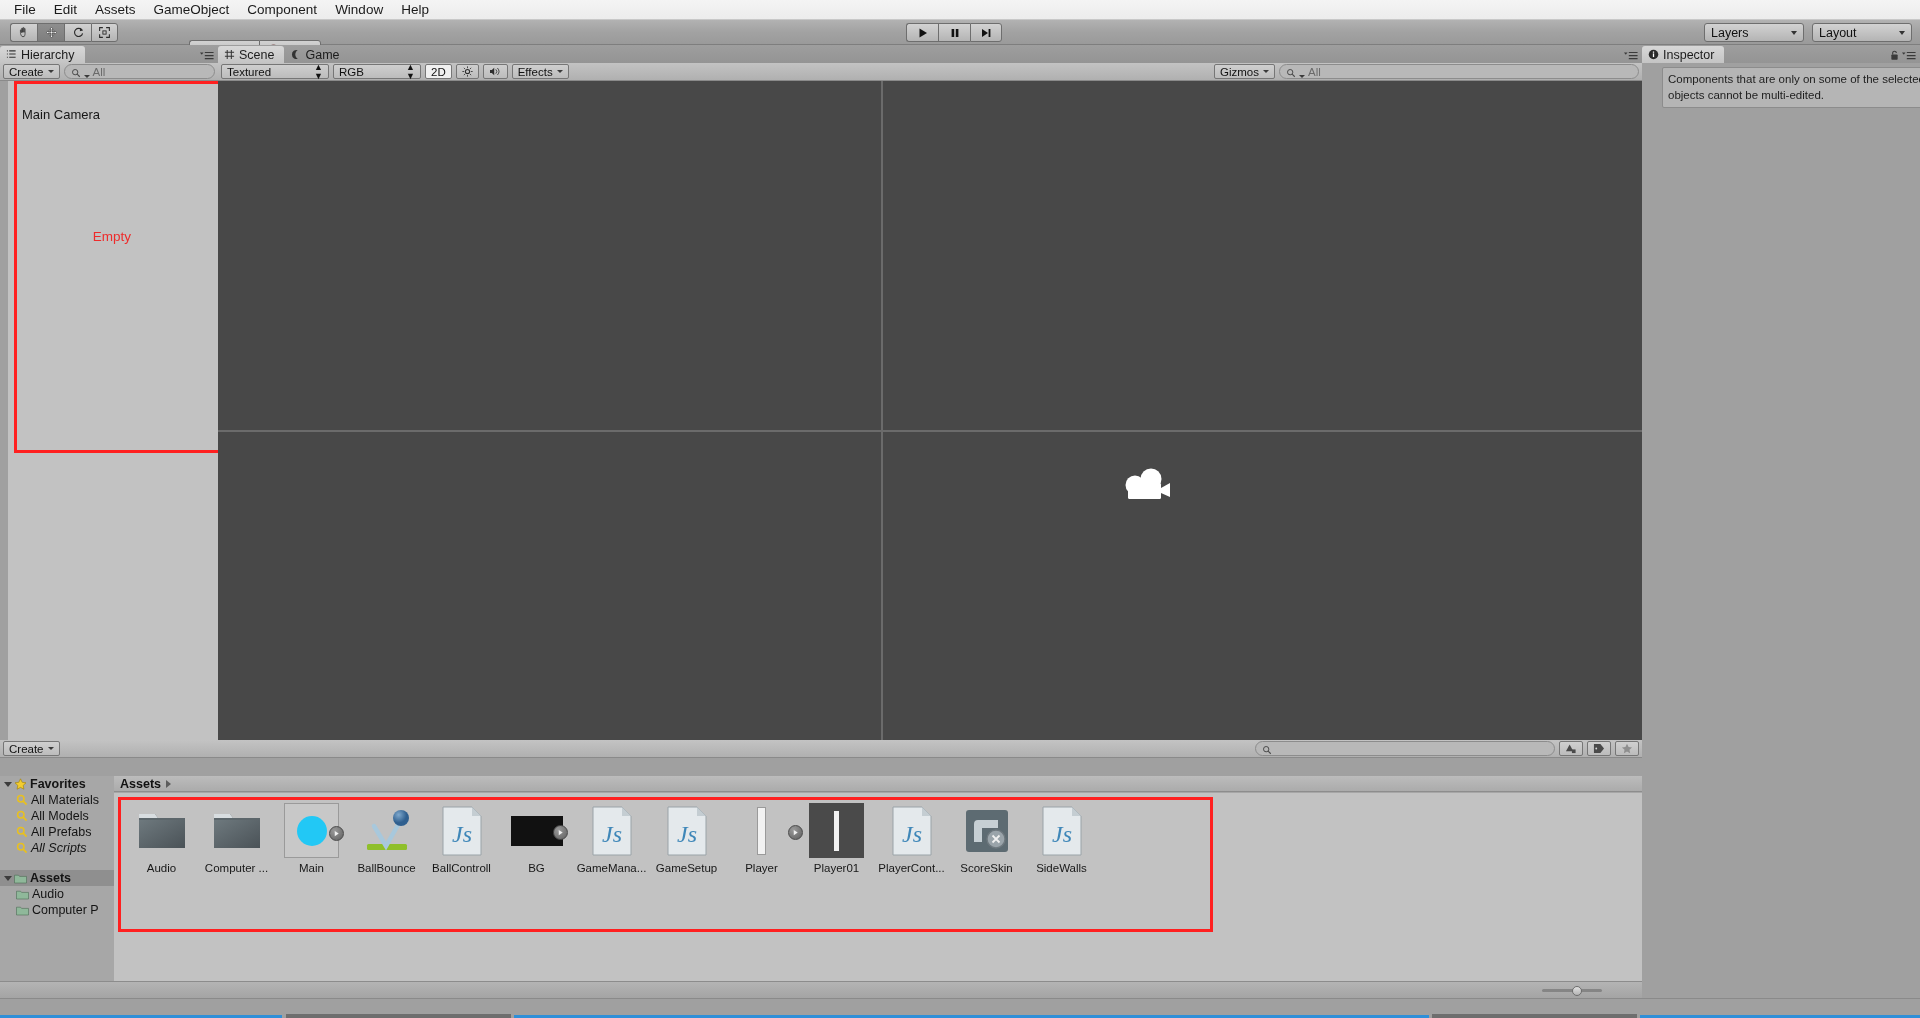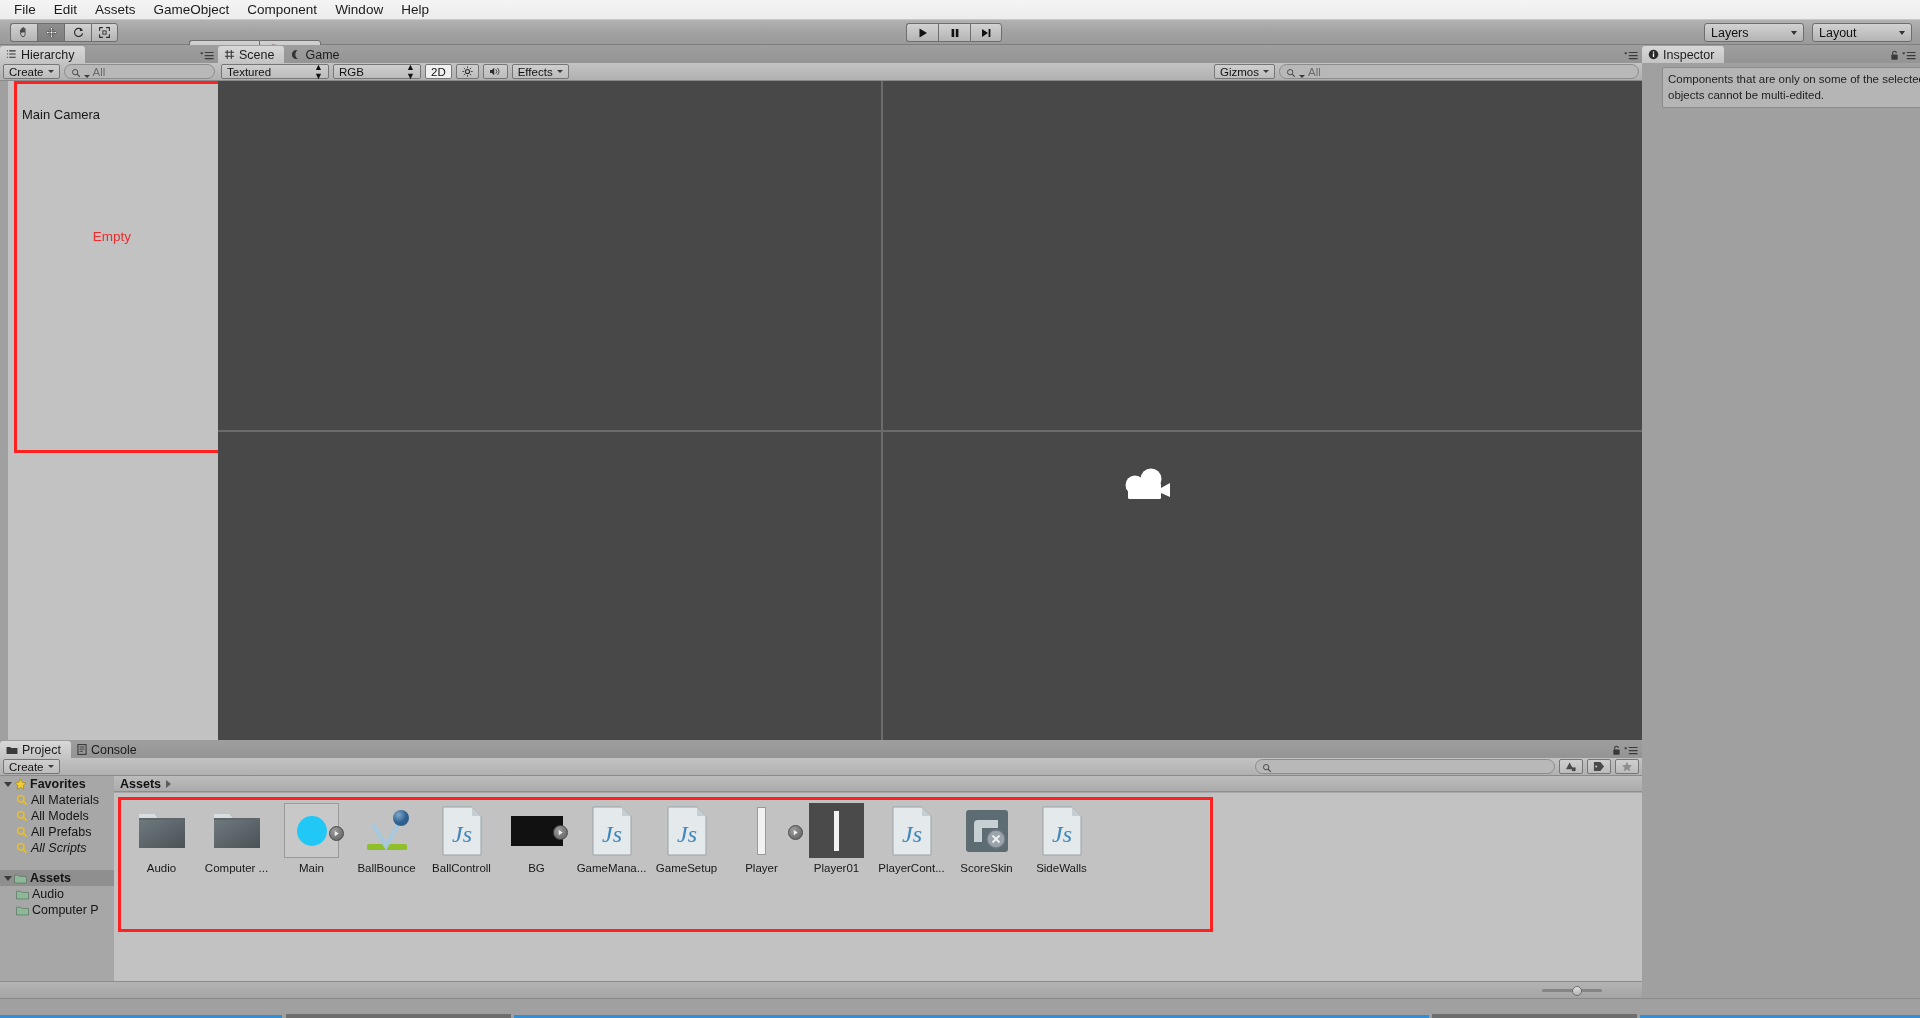--- a/index.html
+++ b/index.html
@@ -390,45 +390,20 @@
           <path d="M5.5 1.5h10M5.5 5h10M5.5 8.5h10" stroke="#3a3a3a" stroke-width="1.3"></path>
         </svg>
       </div>
     </div>
     <div class="insp-body">
       <div class="insp-help">Components that are only on some of the selected objects cannot be multi-edited.</div>
     </div>
   </div>
 
   <div class="panel" id="project">
-    <div class="panel-tabbar">
-      <div class="ptab active">
-        <svg width="12" height="10" viewBox="0 0 13 11">
-          <path d="M0.5 2.2h4l1.1 1.2h6.9v6.6H0.5Z" fill="#3a3a3a"></path>
-        </svg>
-        <span>Project</span>
-      </div>
-      <div class="ptab">
-        <svg width="10" height="11" viewBox="0 0 11 12">
-          <rect x="1" y="0.6" width="9" height="10.8" fill="none" stroke="#333" stroke-width="1.1"></rect>
-          <path d="M2.8 3.2h5.4M2.8 5.6h5.4M2.8 8h3.6" stroke="#333" stroke-width="0.9"></path>
-        </svg>
-        <span>Console</span>
-      </div>
-      <div class="ptab-icons">
-        <svg width="9" height="11" viewBox="0 0 10 12">
-          <path d="M3 5V3.2a2 2 0 0 1 4 0" fill="none" stroke="#3a3a3a" stroke-width="1.2"></path>
-          <rect x="1.5" y="5" width="7" height="5.6" rx="0.8" fill="#3a3a3a"></rect>
-        </svg>
-        <svg width="14" height="10" viewBox="0 0 16 11">
-          <path d="M0 1.5 L4 1.5 L2 4 Z" fill="#3a3a3a"></path>
-          <path d="M5.5 1.5h10M5.5 5h10M5.5 8.5h10" stroke="#3a3a3a" stroke-width="1.3"></path>
-        </svg>
-      </div>
-    </div>
 
     <div class="panel-toolbar">
       <div class="mini-btn">
         <span>Create</span>
         <span class="mini-caret"></span>
       </div>
       <div style="flex:1;"></div>
       <div class="search-pill" style="flex:0 0 300px;">
         <svg width="10" height="10" viewBox="0 0 12 12">
           <circle cx="5" cy="5" r="3.2" fill="none" stroke="#4a4a4a" stroke-width="1.2"></circle>

